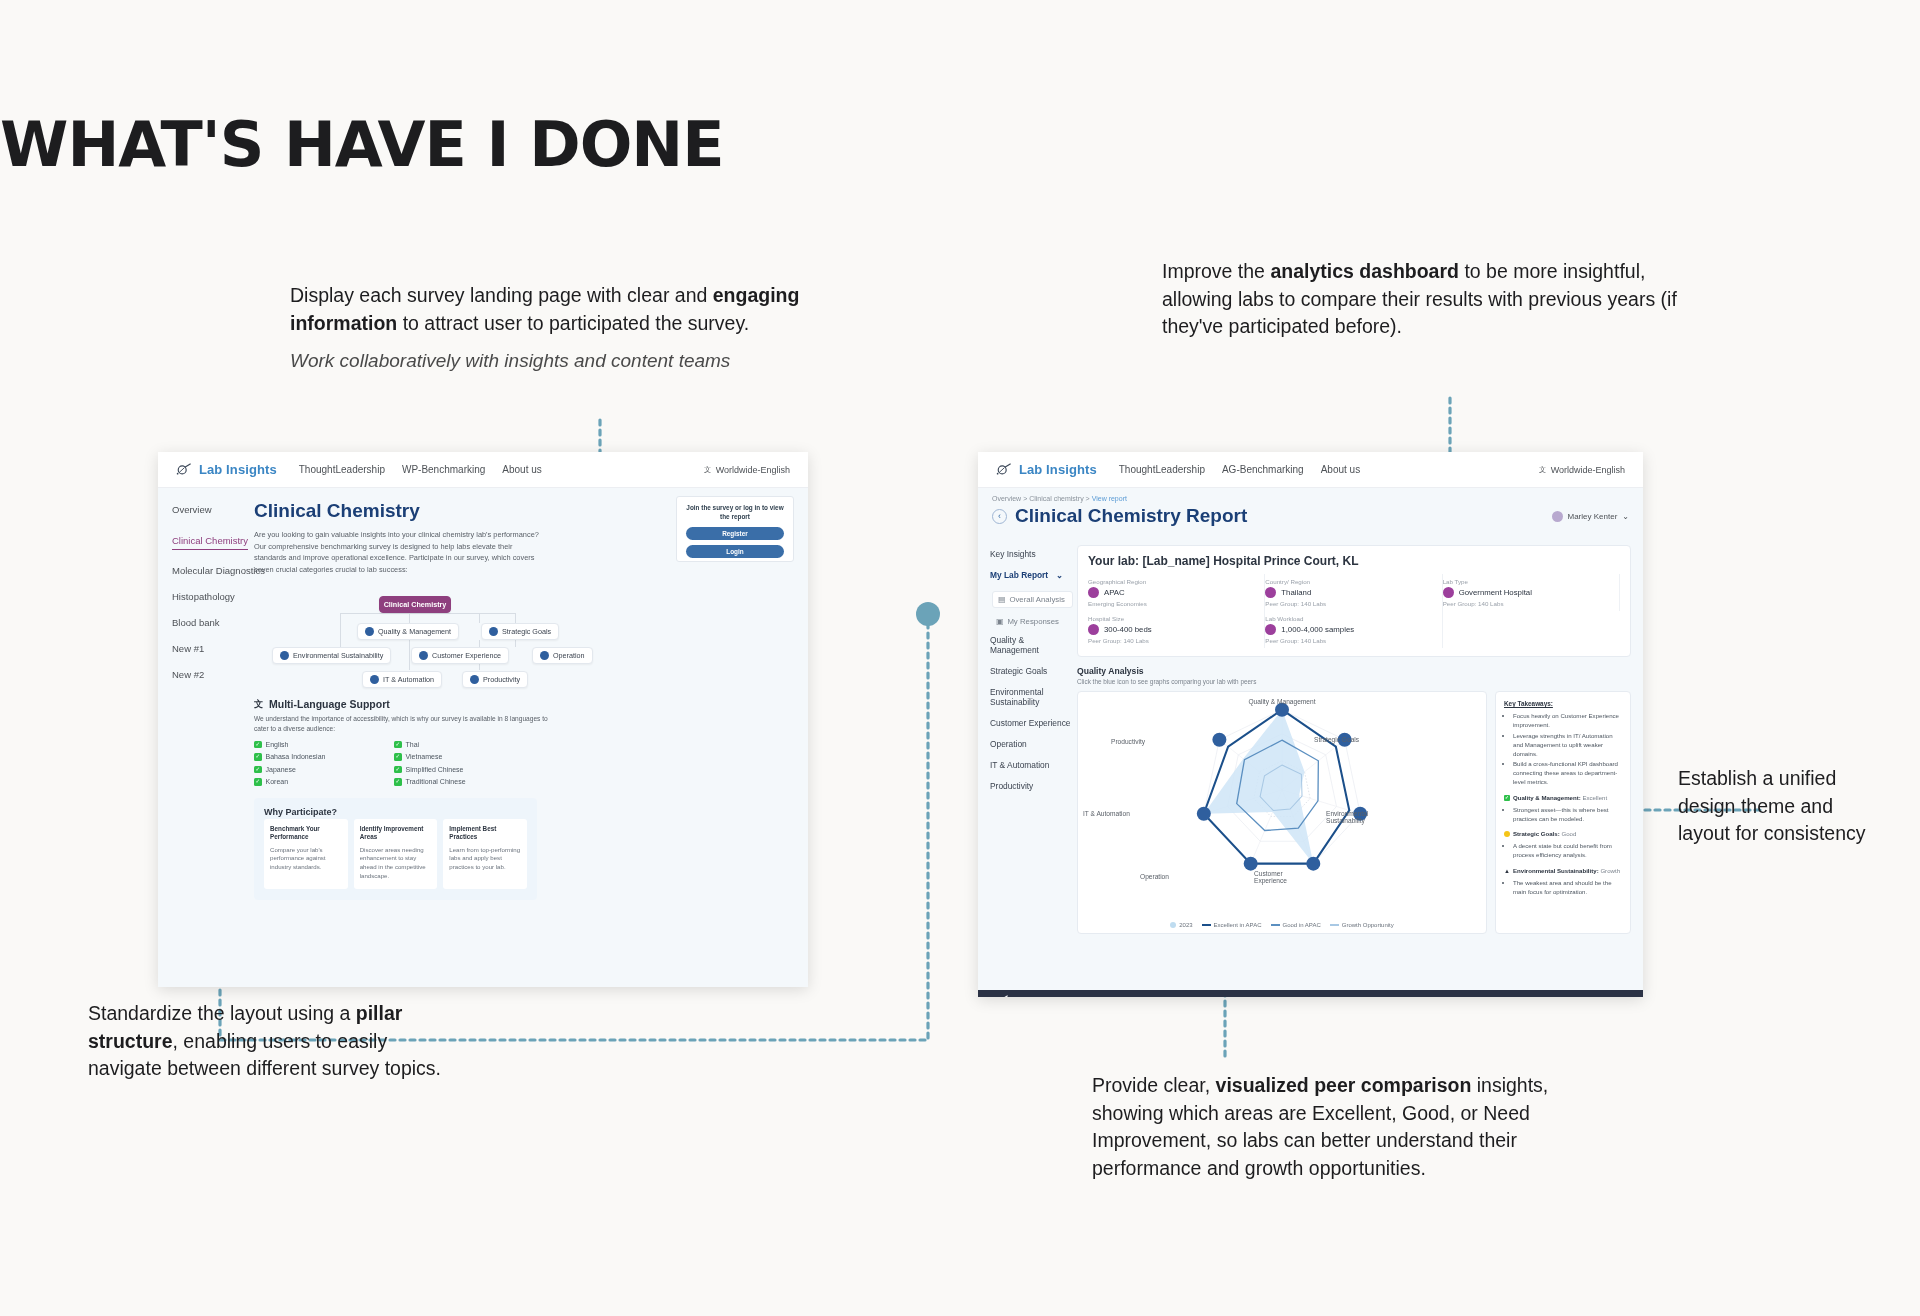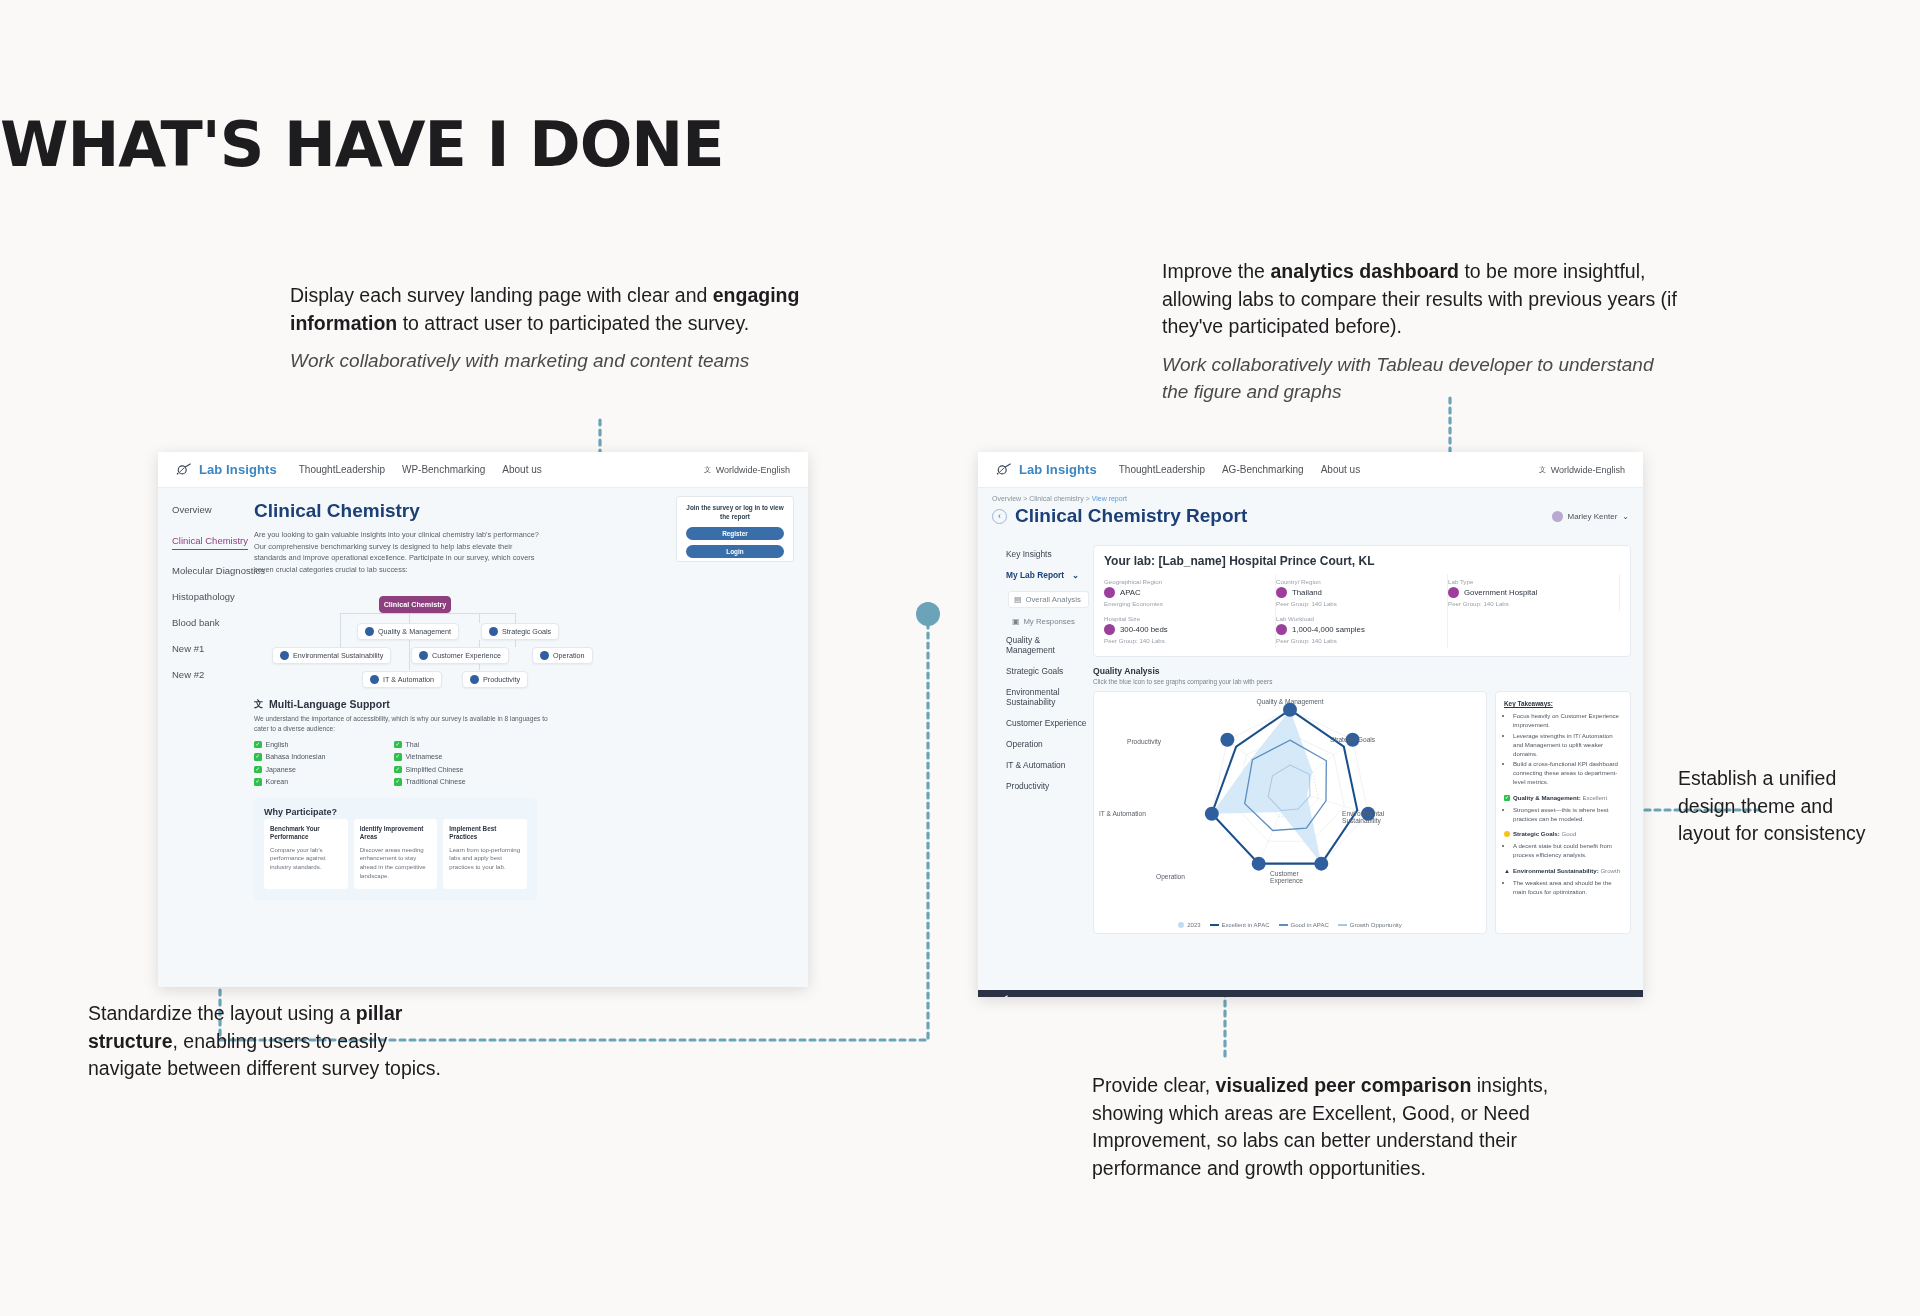--- a/index.html
+++ b/index.html
@@ -73,21 +73,21 @@
   .why{margin-top:12px;background:#eef5fb;border-radius:4px;padding:9px 10px 11px;width:283px;}
   .why h3{font-size:9px;color:#2c3440;margin-bottom:2px;}
   .why .cards{display:flex;gap:6px;}
   .card{background:#fff;border-radius:3px;padding:6px 6px 8px;width:86px;}
   .card .ct{font-size:6.3px;font-weight:bold;color:#2c3440;line-height:1.35;margin-bottom:4px;}
   .card .cb{font-size:6.1px;color:#6b737d;line-height:1.45;}
 
   
   #mock-right{left:978px;top:452px;width:665px;height:545px;}
   .body-right{display:flex;height:455px;background:#f4f8fb;}
-  .sb2{width:95px;flex:none;padding:14px 0 0 12px;margin-left:16px;}
+  .sb2{width:95px;flex:none;padding:14px 0 0 12px;}
   .sb2 .g{font-size:8.4px;color:#3c4450;margin-bottom:11px;}
   .sb2 .g.hdr{font-weight:bold;color:#1b3f76;display:flex;align-items:center;justify-content:space-between;padding-right:10px;}
   .sb2 .sub{font-size:7.8px;color:#7b838d;display:flex;align-items:center;gap:4px;margin:0 0 9px 6px;}
   .sb2 .sub.boxed{background:#fff;border:1px solid #e6ebf1;border-radius:3px;padding:3px 5px;margin-left:2px;}
   .content-right{flex:1;padding:10px 12px 0 4px;}
 
   .bc{font-size:7px;color:#8a929b;padding:7px 0 3px 14px;background:#f4f8fb;}
   .bc b{color:#5b9bd5;font-weight:normal;}
   .rep-title{display:flex;align-items:center;gap:8px;padding:0 0 8px 14px;background:#f4f8fb;}
   .rep-title .back{width:15px;height:15px;border-radius:50%;border:1px solid #9fb6d4;color:#3a6ea8;
@@ -154,25 +154,24 @@
   </svg>
   <div class="dot" style="left:588px;top:493px;width:24px;height:24px;"></div>
   <div class="dot" style="left:1343px;top:553px;width:24px;height:24px;"></div>
   <div class="dot" style="left:208px;top:668px;width:24px;height:24px;"></div>
   <div class="dot" style="left:916px;top:602px;width:24px;height:24px;"></div>
   <div class="dot" style="left:1576px;top:798px;width:24px;height:24px;"></div>
   <div class="dot" style="left:1213px;top:973px;width:24px;height:24px;"></div>
 
   <div class="anno" id="anno-tl">
     <span>Display each survey landing page with clear and </span><b>engaging information</b><span> to attract user to participated the survey.</span>
-    <span class="sub">Work collaboratively with marketing and content teams</span>
+    <span class="sub">Work collaboratively with insights and content teams</span>
   </div>
   <div class="anno" id="anno-tr">
     <span>Improve the </span><b>analytics dashboard</b><span> to be more insightful, allowing labs to compare their results with previous years (if they've participated before).</span>
-    <span class="sub">Work collaboratively with Tableau developer to understand the figure and graphs</span>
   </div>
   <div class="anno" id="anno-bl">
     <span>Standardize the layout using a </span><b>pillar structure</b><span>, enabling users to easily navigate between different survey topics.</span>
   </div>
   <div class="anno" id="anno-br">
     <span>Provide clear, </span><b>visualized peer comparison</b><span> insights, showing which areas are Excellent, Good, or Need Improvement, so labs can better understand their performance and growth opportunities.</span>
   </div>
   <div class="anno" id="anno-r">
     <span>Establish a unified design theme and layout for consistency</span>
   </div>

